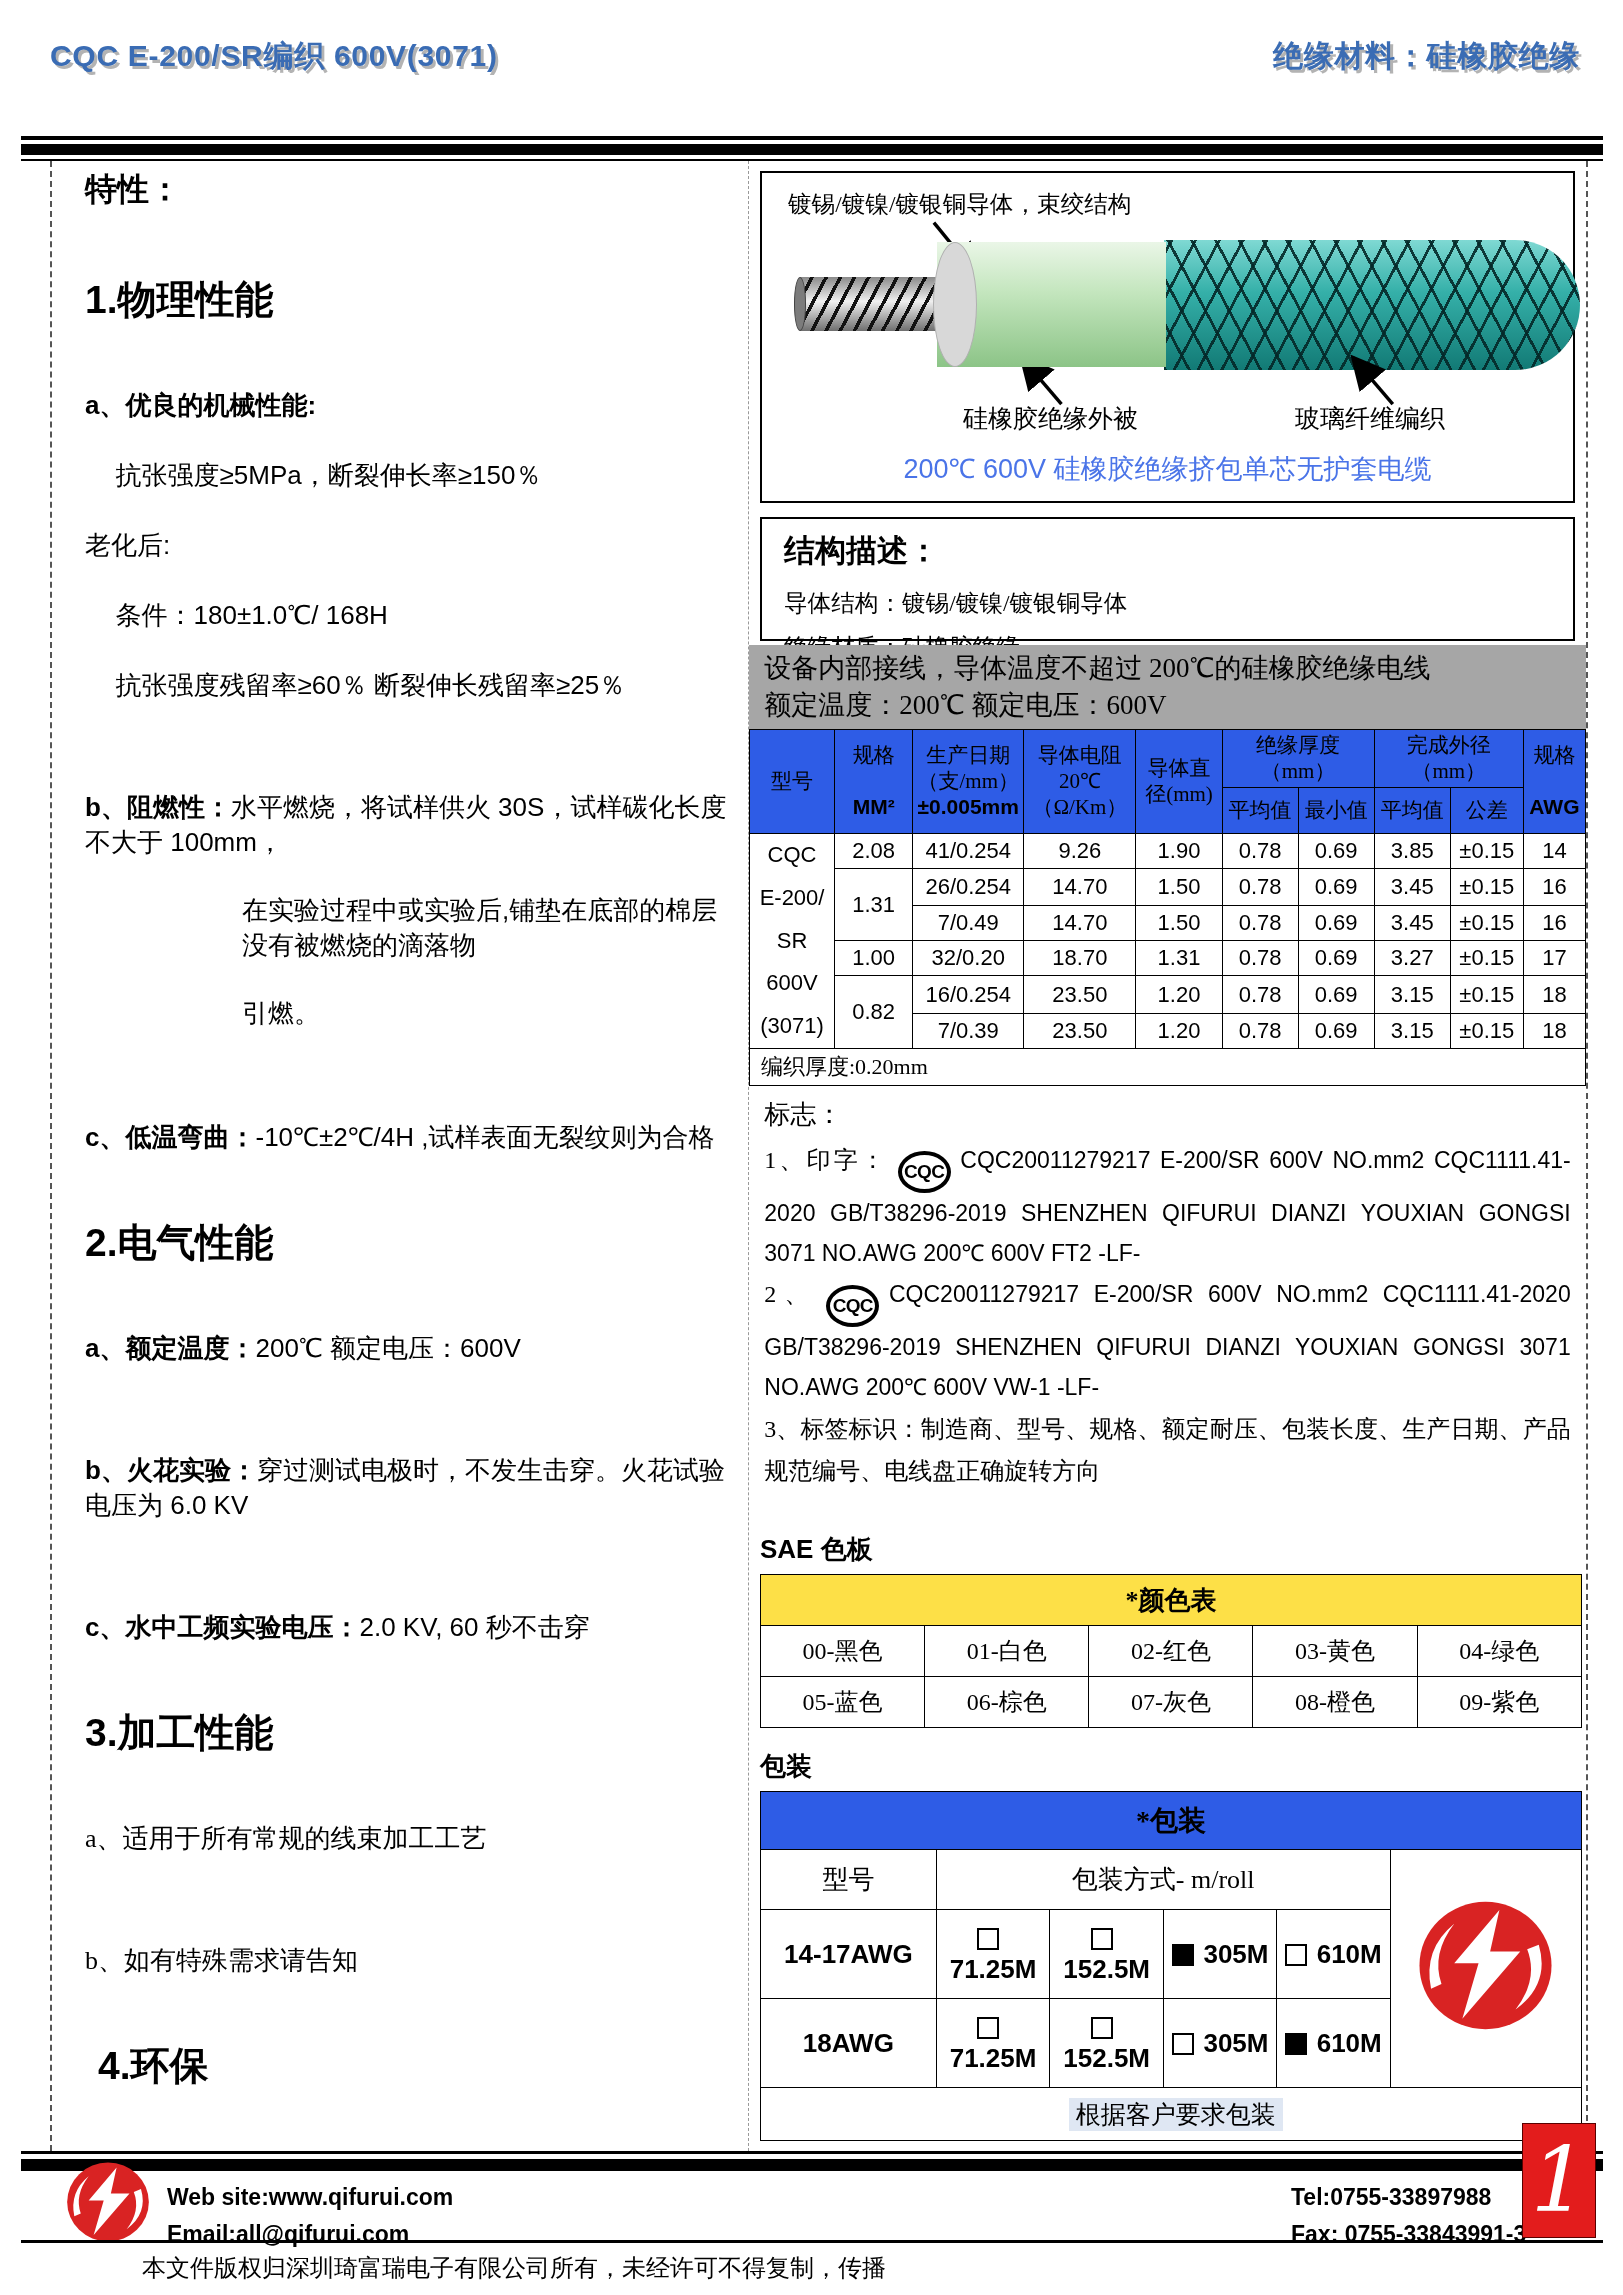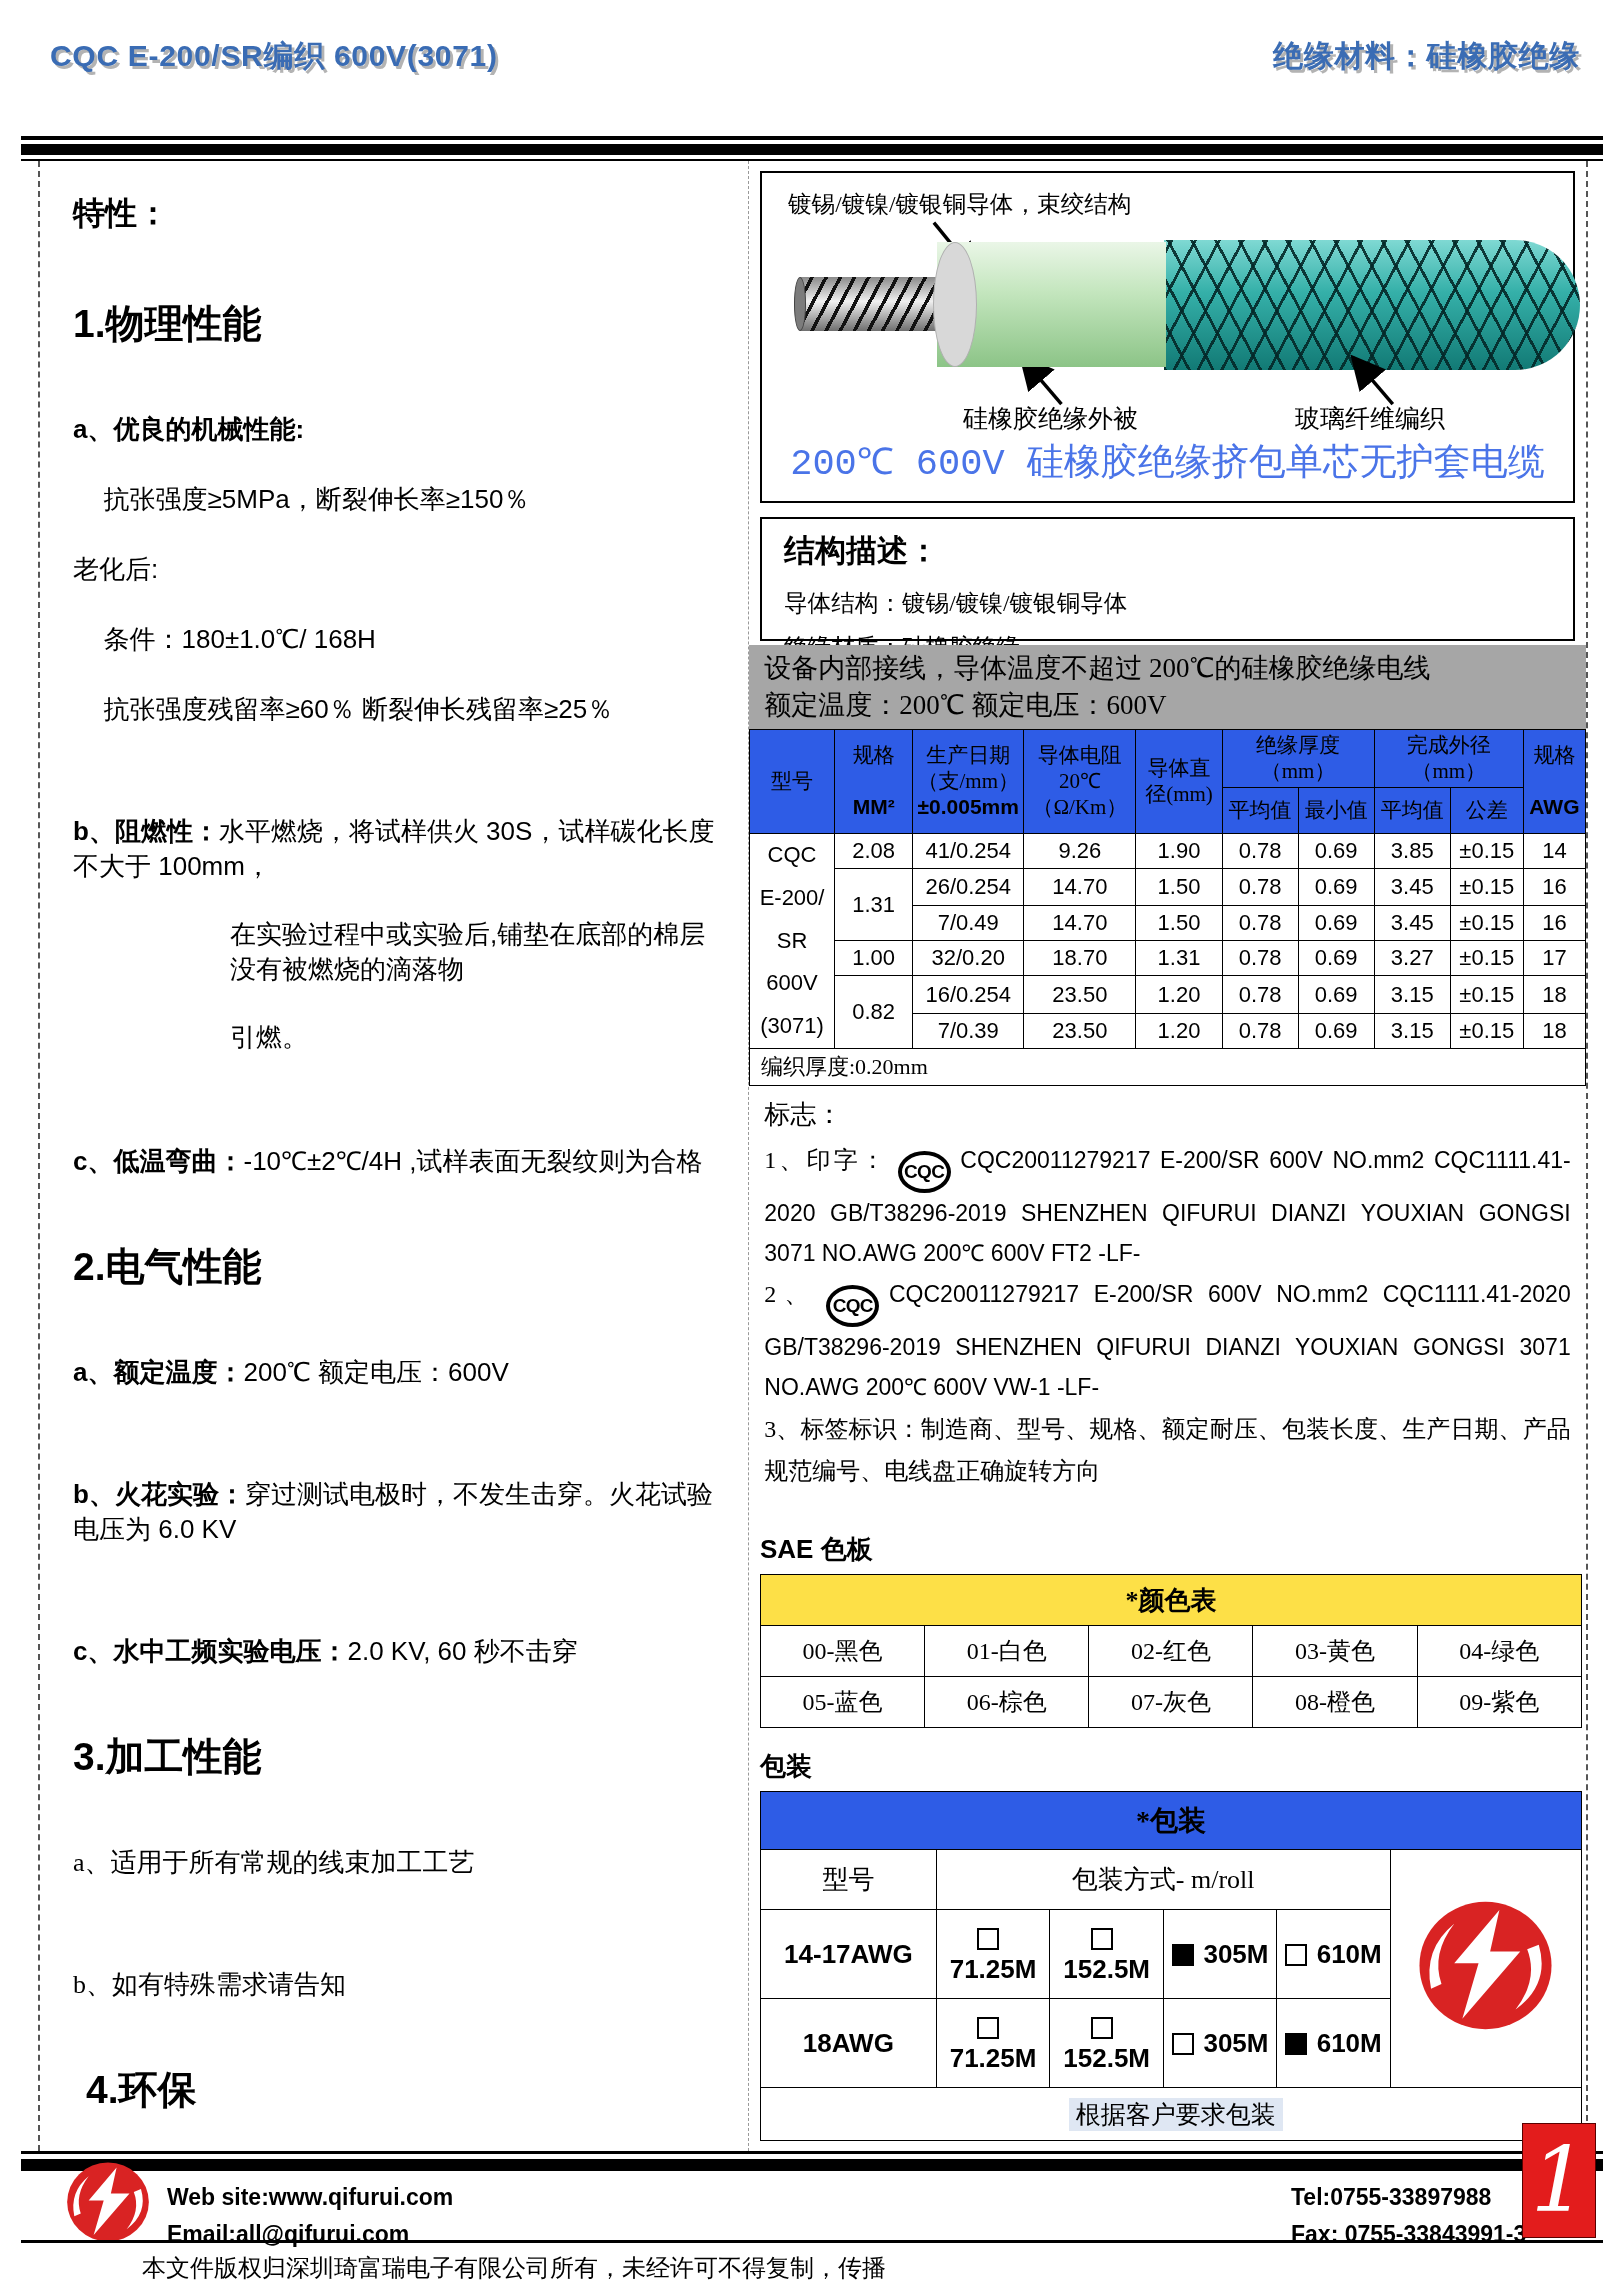--- a/index.html
+++ b/index.html
@@ -10,22 +10,22 @@
   .hdr { position:absolute; top:36px; left:50px; right:43px; display:flex; justify-content:space-between; }
   .hdr-title, .hdr-sub { font-size:30px; font-weight:bold; color:#3a6cb4; text-shadow:2.8px 2.8px 0 #b3b3b3; letter-spacing:0.7px; }
 
   .top-rule { position:absolute; left:21px; width:1582px; background:#000; }
   .tr1 { top:136px; height:3.5px; }
   .tr2 { top:144px; height:11px; }
   .tr3 { top:159px; height:2.1px; }
 
   
   .content { position:absolute; top:161px; left:38px; width:1550px; height:1990px; }
-  .col-left { position:absolute; left:0; top:0; bottom:0; width:710px;
-    border-left:2.1px dashed #555; padding:31px 28px 0 33px; overflow:hidden; }
+  .col-left { position:absolute; left:12px; top:0; bottom:0; width:710px;
+    border-left:2.1px dashed #555; padding:7px 28px 0 33px; overflow:hidden; }
   .col-right { position:absolute; left:710px; top:0; bottom:0; width:840px;
     border-left:1.4px dashed #999; border-right:2.1px dashed #555; overflow:hidden;
     display:flex; flex-direction:column; }
 
   
   .h-feat { font-size:32px; font-weight:bold; }
   .h-num  { font-size:39px; font-weight:bold; margin-top:61px; }
   .lbl-b  { font-weight:bold; font-size:26px; }
   .t38    { font-size:26px; }
   .serif  { font-family:"Liberation Serif",serif; }
@@ -48,21 +48,21 @@
     background:linear-gradient(180deg,#eaf6e7 0%,#c4e6be 40%,#8cc487 100%); }
   .ins-cap { position:absolute; left:-4.2px; top:0; width:44px; height:125px; border-radius:50%;
     background:#d8d8d8; border:1.4px solid #b0b0b0; }
   .braid { position:absolute; left:402px; top:67px; width:416px; height:130px;
     border-radius:0 65px 65px 0 / 0 65px 65px 0;
     background-image:
       repeating-linear-gradient(62deg, rgba(4,40,40,.9) 0 2.8px, transparent 2.8px 21px),
       repeating-linear-gradient(-62deg, rgba(4,40,40,.9) 0 2.8px, transparent 2.8px 21px),
       linear-gradient(180deg,#7fd9d3 0%,#35b0a9 40%,#127a75 100%); }
   .diag-caption { position:absolute; bottom:14px; width:100%; text-align:center;
-    font-family:Liberation Mono, monospace; font-size:37px; color:#4a74e8; }
+    font-family:Liberation Sans, sans-serif; font-size:27px; color:#4a74e8; }
   .diag-arrows { position:absolute; inset:0; width:100%; height:100%; }
 
   .structure-box { margin:14px 11px 0; border:2.1px solid #000; padding:11px 22px; height:124px; flex:none; }
   .structure-box h2 { font-size:31px; font-weight:bold; margin-bottom:15.3px; }
   .structure-box p { font-family:"Liberation Serif",serif; font-size:23.6px; margin-top:12.5px; }
 
   .banner { margin-top:4px; background:#a6a6a6; padding:5.6px 15.3px; flex:none; }
   .banner p { font-family:"Liberation Serif",serif; font-size:27px; line-height:1.35; }
 
   table.spec { width:100%; border-collapse:collapse; table-layout:fixed; flex:none; }

